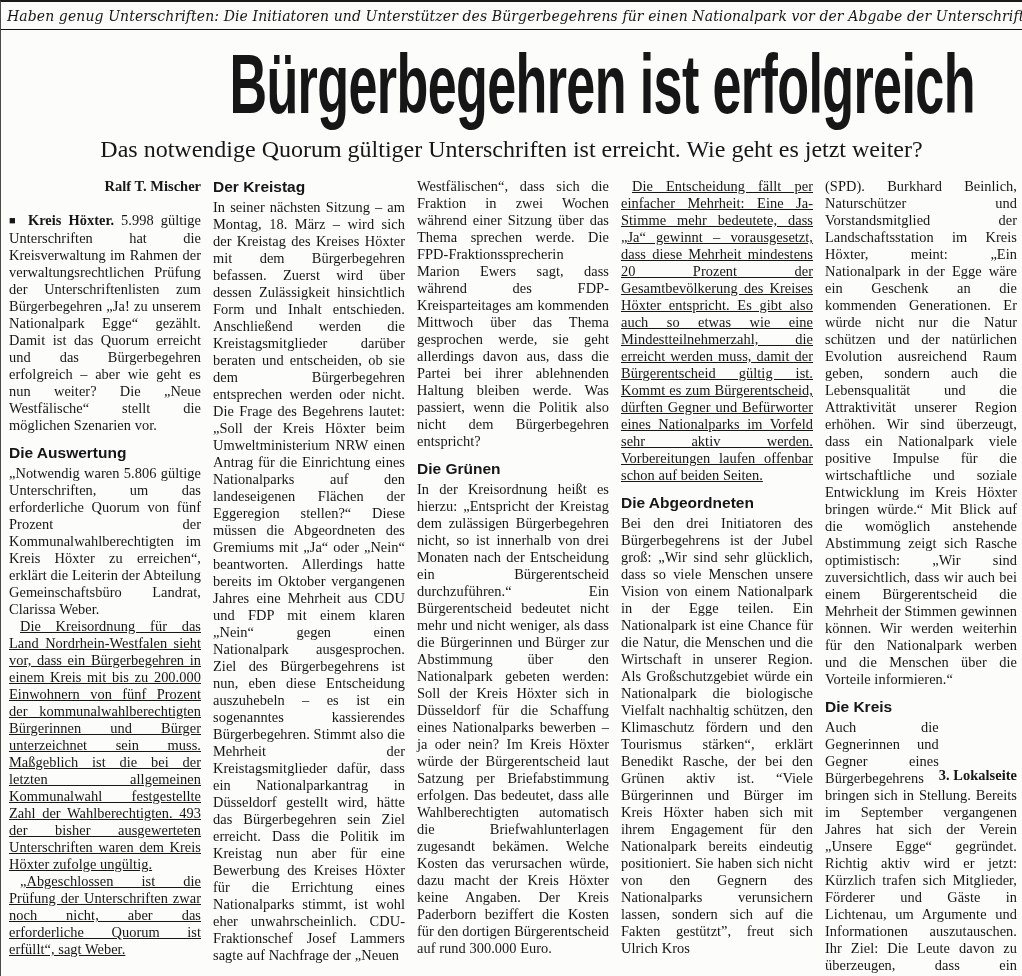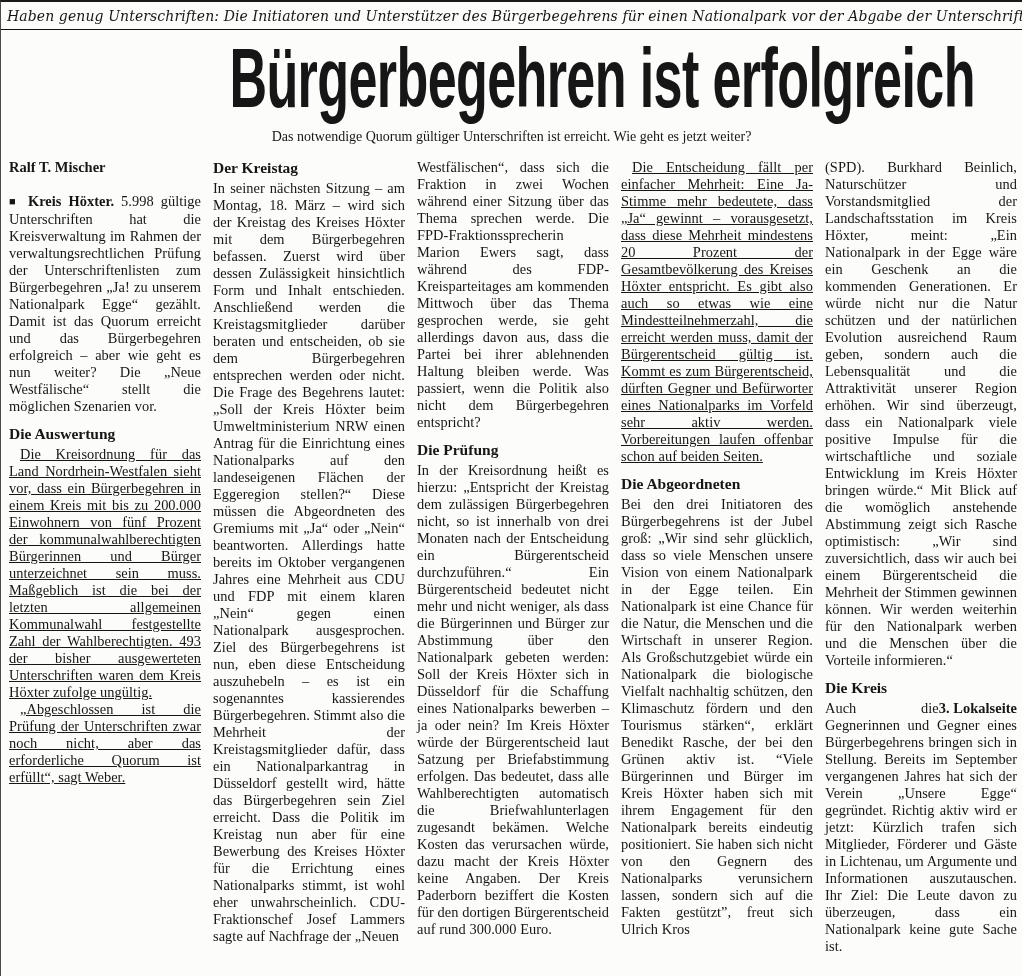--- a/index.html
+++ b/index.html
@@ -24,61 +24,62 @@
     font-family: "DejaVu Serif", "Liberation Serif", serif;
     font-style: italic;
     font-size: 14px;
     letter-spacing: 0.1px;
     padding: 6px 8px 5px 6px;
     border-bottom: 1.5px solid #111;
     white-space: nowrap;
   }
   .headline-wrap {
     text-align: left;
-    margin-top: 4px;
+    margin-top: 10px;
     height: 86px;
     line-height: 86px;
     white-space: nowrap;
   }
   .headline {
     display: inline-block;
     font-family: "Liberation Sans", sans-serif;
     font-weight: 700;
     font-size: 84px;
     line-height: 1;
     letter-spacing: -1px;
     transform: scaleX(0.62);
     transform-origin: center center;
     vertical-align: middle;
   }
   .subhead {
     text-align: center;
     font-family: "Liberation Serif", serif;
-    font-size: 14px;
+    font-size: 24px;
     line-height: 1.3;
     margin-top: 8px;
   }
   .columns {
     display: flex;
     gap: 12px;
     padding: 13px 6px 0 8px;
   }
   .column {
     width: 192px;
     flex: 0 0 192px;
   }
   .column > :first-child { margin-top: 0; }
   .byline {
     font-family: "Liberation Serif", serif;
     font-weight: bold;
     font-size: 14.5px;
     margin: 15px 0 17px 0;
+    text-align: right;
   }
   .section-heading {
-    font-family: Liberation Serif, serif;
+    font-family: Liberation Sans, sans-serif;
     font-weight: 700;
     font-size: 15.5px;
     margin: 10px 0 3px 0;
     line-height: 1.15;
   }
   .para {
     font-size: 14.4px;
     line-height: 17px;
     letter-spacing: 0.05px;
     text-align: justify;
@@ -89,48 +90,50 @@
   .para.indent { text-indent: 11px; text-decoration: underline; }
   .lead .bullet {
     font-size: 11px;
     position: relative;
     top: -1px;
     margin-right: 2px;
   }
   .page-ref {
     float: right;
     font-weight: bold;
+    margin-top: 48px;
   }
 </style>
 </head>
 <body>
 
 <div class="page">
   <div class="kicker">Haben genug Unterschriften: Die Initiatoren und Unterstützer des Bürgerbegehrens für einen Nationalpark vor der Abgabe der Unterschriften im Kreishaus.</div>
   <div class="headline-wrap">
     <span class="headline">Bürgerbegehren ist erfolgreich</span>
   </div>
   <div class="subhead">
     <div>Das notwendige Quorum gültiger Unterschriften ist erreicht. Wie geht es jetzt weiter?</div>
   </div>
   <div class="columns">
       <div class="column">
         <p class="byline">Ralf T. Mischer</p>
         <p class="para lead"><span class="bullet">■</span> <b>Kreis Höxter. </b>5.998 gültige Unterschriften hat die Kreisverwaltung im Rahmen der verwaltungsrechtlichen Prüfung der Unterschriftenlisten zum Bürgerbegehren „Ja! zu unserem Nationalpark Egge“ gezählt. Damit ist das Quorum erreicht und das Bürgerbegehren erfolgreich – aber wie geht es nun weiter? Die „Neue Westfälische“ stellt die möglichen Szenarien vor.</p>
         <h3 class="section-heading">Die Auswertung</h3>
+        <p class="para">„Notwendig waren 5.806 gültige Unterschriften, um das erforderliche Quorum von fünf Prozent der Kommunalwahlberechtigten im Kreis Höxter zu erreichen“, erklärt die Leiterin der Abteilung Gemeinschaftsbüro Landrat, Clarissa Weber.</p>
         <p class="para indent">Die Kreisordnung für das Land Nordrhein-Westfalen sieht vor, dass ein Bürgerbegehren in einem Kreis mit bis zu 200.000 Einwohnern von fünf Prozent der kommunalwahlberechtigten Bürgerinnen und Bürger unterzeichnet sein muss. Maßgeblich ist die bei der letzten allgemeinen Kommunalwahl festgestellte Zahl der Wahlberechtigten. 493 der bisher ausgewerteten Unterschriften waren dem Kreis Höxter zufolge ungültig.</p>
         <p class="para indent">„Abgeschlossen ist die Prüfung der Unterschriften zwar noch nicht, aber das erforderliche Quorum ist erfüllt“, sagt Weber.</p>
       </div>
       <div class="column">
         <h3 class="section-heading">Der Kreistag</h3>
         <p class="para">In seiner nächsten Sitzung – am Montag, 18. März – wird sich der Kreistag des Kreises Höxter mit dem Bürgerbegehren befassen. Zuerst wird über dessen Zulässigkeit hinsichtlich Form und Inhalt entschieden. Anschließend werden die Kreistagsmitglieder darüber beraten und entscheiden, ob sie dem Bürgerbegehren entsprechen werden oder nicht. Die Frage des Begehrens lautet: „Soll der Kreis Höxter beim Umweltministerium NRW einen Antrag für die Einrichtung eines Nationalparks auf den landeseigenen Flächen der Eggeregion stellen?“ Diese müssen die Abgeordneten des Gremiums mit „Ja“ oder „Nein“ beantworten. Allerdings hatte bereits im Oktober vergangenen Jahres eine Mehrheit aus CDU und FDP mit einem klaren „Nein“ gegen einen Nationalpark ausgesprochen. Ziel des Bürgerbegehrens ist nun, eben diese Entscheidung auszuhebeln – es ist ein sogenanntes kassierendes Bürgerbegehren. Stimmt also die Mehrheit der Kreistagsmitglieder dafür, dass ein Nationalparkantrag in Düsseldorf gestellt wird, hätte das Bürgerbegehren sein Ziel erreicht. Dass die Politik im Kreistag nun aber für eine Bewerbung des Kreises Höxter für die Errichtung eines Nationalparks stimmt, ist wohl eher unwahrscheinlich. CDU-Fraktionschef Josef Lammers sagte auf Nachfrage der „Neuen</p>
       </div>
       <div class="column">
         <p class="para">Westfälischen“, dass sich die Fraktion in zwei Wochen während einer Sitzung über das Thema sprechen werde. Die FPD-Fraktionssprecherin Marion Ewers sagt, dass während des FDP-Kreisparteitages am kommenden Mittwoch über das Thema gesprochen werde, sie geht allerdings davon aus, dass die Partei bei ihrer ablehnenden Haltung bleiben werde. Was passiert, wenn die Politik also nicht dem Bürgerbegehren entspricht?</p>
-        <h3 class="section-heading">Die Prüfung</h3>
+        <h3 class="section-heading">Die Grünen</h3>
         <p class="para">In der Kreisordnung heißt es hierzu: „Entspricht der Kreistag dem zulässigen Bürgerbegehren nicht, so ist innerhalb von drei Monaten nach der Entscheidung ein Bürgerentscheid durchzuführen.“ Ein Bürgerentscheid bedeutet nicht mehr und nicht weniger, als dass die Bürgerinnen und Bürger zur Abstimmung über den Nationalpark gebeten werden: Soll der Kreis Höxter sich in Düsseldorf für die Schaffung eines Nationalparks bewerben – ja oder nein? Im Kreis Höxter würde der Bürgerentscheid laut Satzung per Briefabstimmung erfolgen. Das bedeutet, dass alle Wahlberechtigten automatisch die Briefwahlunterlagen zugesandt bekämen. Welche Kosten das verursachen würde, dazu macht der Kreis Höxter keine Angaben. Der Kreis Paderborn beziffert die Kosten für den dortigen Bürgerentscheid auf rund 300.000 Euro.</p>
       </div>
       <div class="column">
         <p class="para indent">Die Entscheidung fällt per einfacher Mehrheit: Eine Ja-Stimme mehr bedeutete, dass „Ja“ gewinnt – vorausgesetzt, dass diese Mehrheit mindestens 20 Prozent der Gesamtbevölkerung des Kreises Höxter entspricht. Es gibt also auch so etwas wie eine Mindestteilnehmerzahl, die erreicht werden muss, damit der Bürgerentscheid gültig ist. Kommt es zum Bürgerentscheid, dürften Gegner und Befürworter eines Nationalparks im Vorfeld sehr aktiv werden. Vorbereitungen laufen offenbar schon auf beiden Seiten.</p>
         <h3 class="section-heading">Die Abgeordneten</h3>
         <p class="para">Bei den drei Initiatoren des Bürgerbegehrens ist der Jubel groß: „Wir sind sehr glücklich, dass so viele Menschen unsere Vision von einem Nationalpark in der Egge teilen. Ein Nationalpark ist eine Chance für die Natur, die Menschen und die Wirtschaft in unserer Region. Als Großschutzgebiet würde ein Nationalpark die biologische Vielfalt nachhaltig schützen, den Klimaschutz fördern und den Tourismus stärken“, erklärt Benedikt Rasche, der bei den Grünen aktiv ist. “Viele Bürgerinnen und Bürger im Kreis Höxter haben sich mit ihrem Engagement für den Nationalpark bereits eindeutig positioniert. Sie haben sich nicht von den Gegnern des Nationalparks verunsichern lassen, sondern sich auf die Fakten gestützt”, freut sich Ulrich Kros</p>
       </div>
       <div class="column">
         <p class="para">(SPD). Burkhard Beinlich, Naturschützer und Vorstandsmitglied der Landschaftsstation im Kreis Höxter, meint: „Ein Nationalpark in der Egge wäre ein Geschenk an die kommenden Generationen. Er würde nicht nur die Natur schützen und der natürlichen Evolution ausreichend Raum geben, sondern auch die Lebensqualität und die Attraktivität unserer Region erhöhen. Wir sind überzeugt, dass ein Nationalpark viele positive Impulse für die wirtschaftliche und soziale Entwicklung im Kreis Höxter bringen würde.“ Mit Blick auf die womöglich anstehende Abstimmung zeigt sich Rasche optimistisch: „Wir sind zuversichtlich, dass wir auch bei einem Bürgerentscheid die Mehrheit der Stimmen gewinnen können. Wir werden weiterhin für den Nationalpark werben und die Menschen über die Vorteile informieren.“</p>
         <h3 class="section-heading">Die Kreis</h3>

